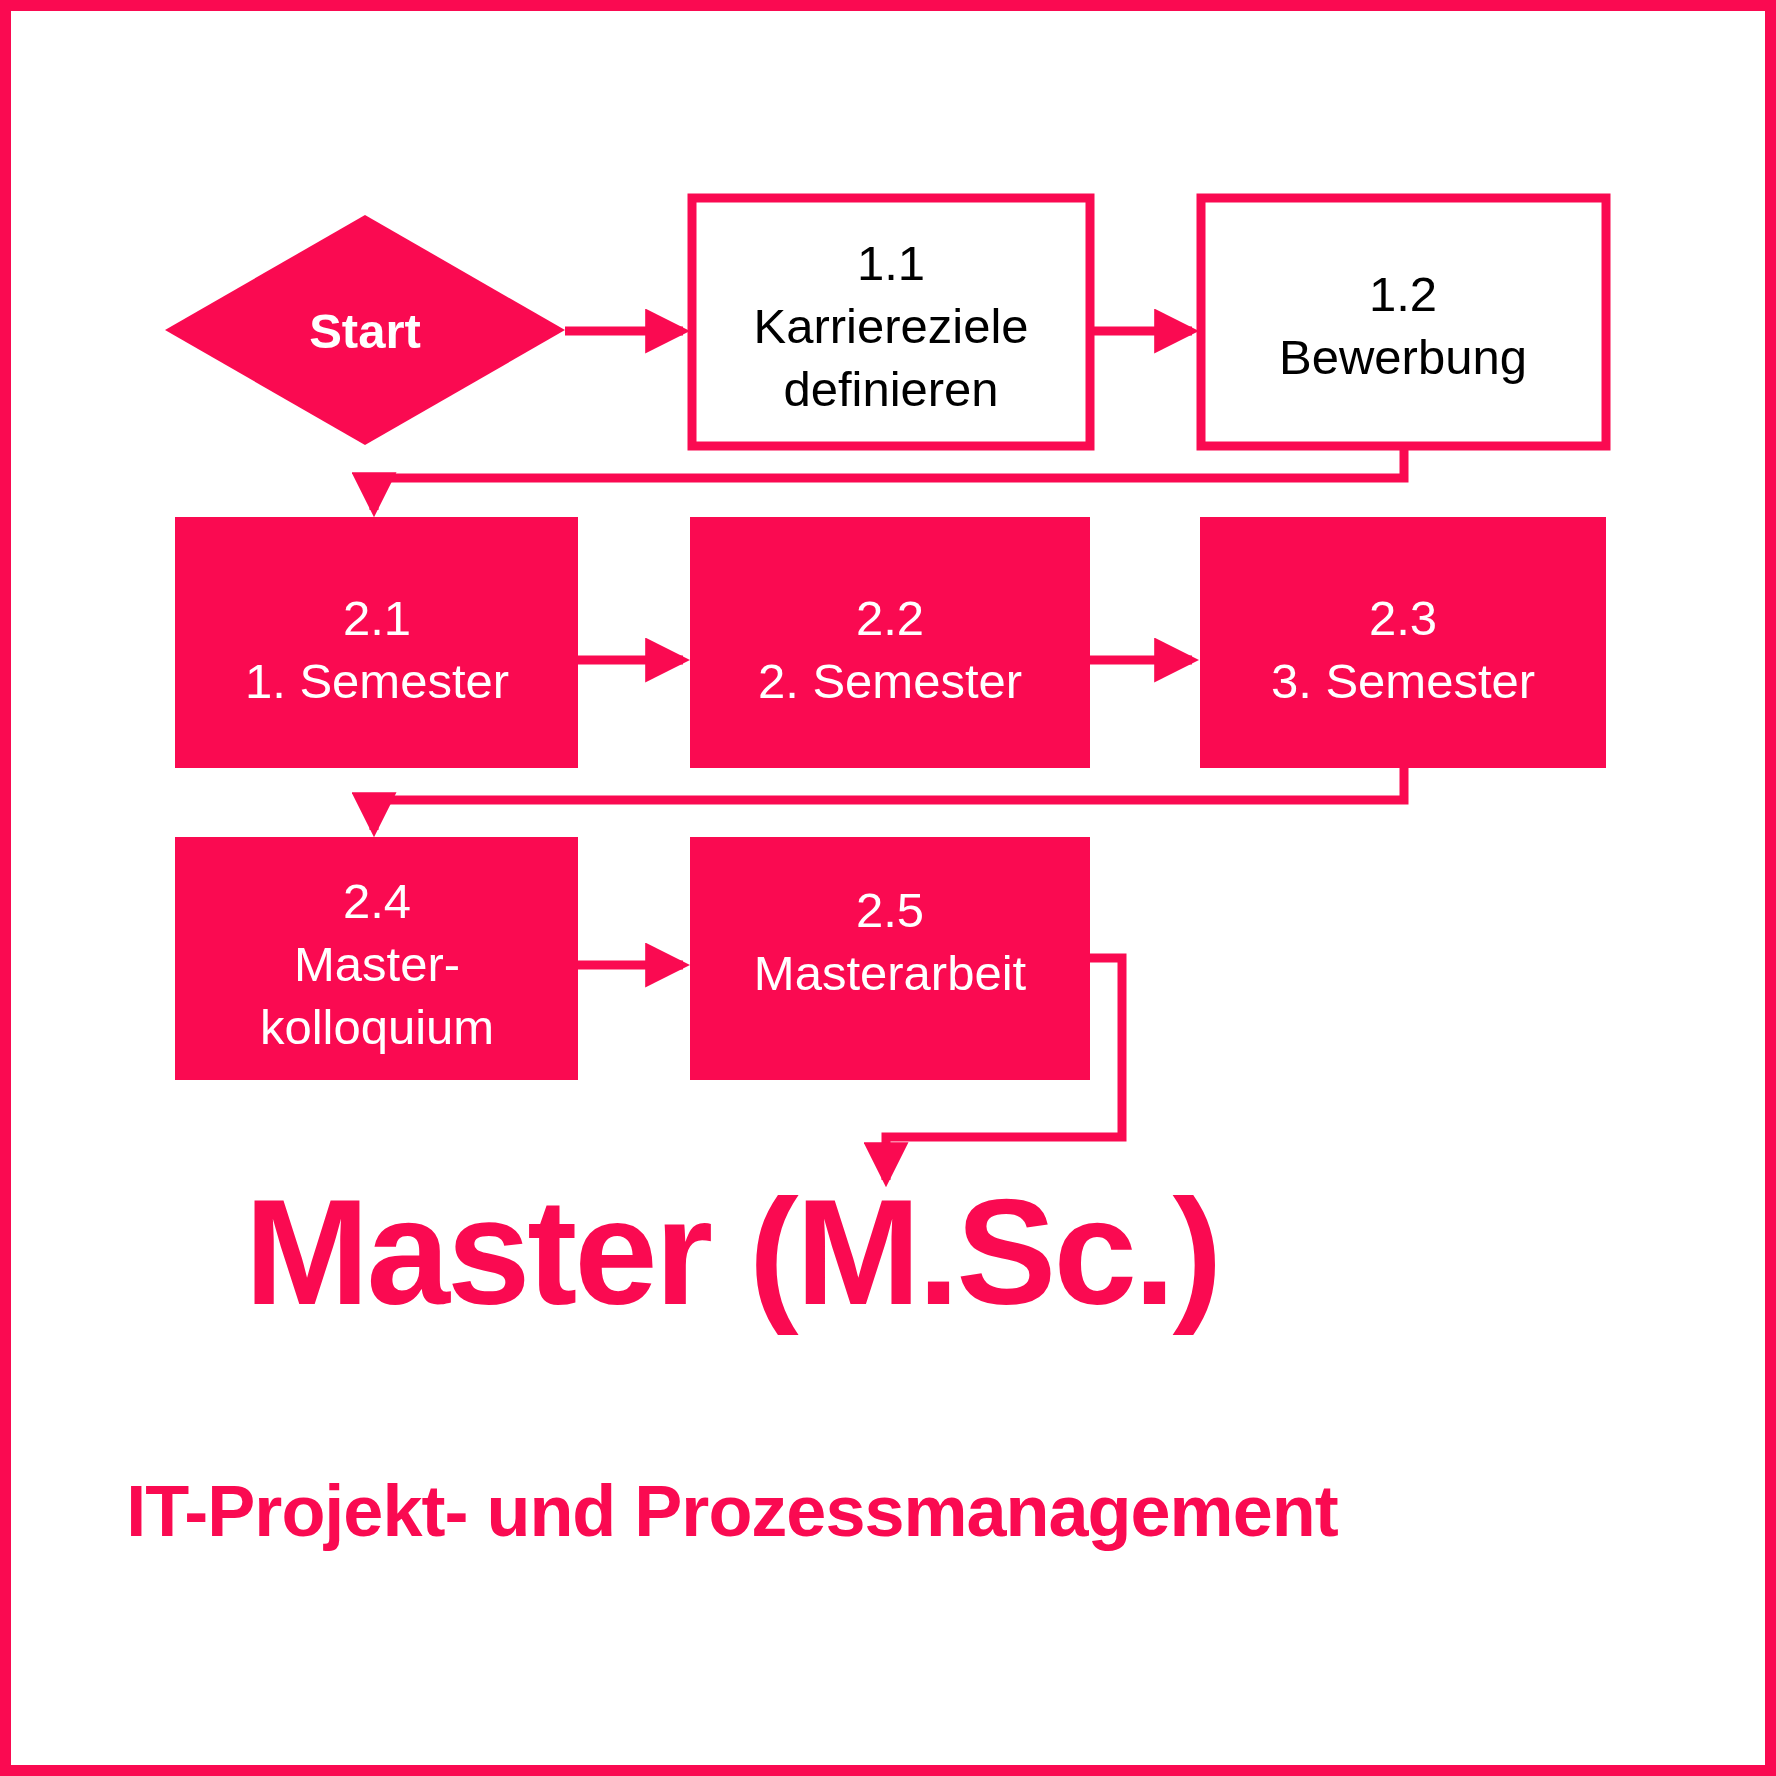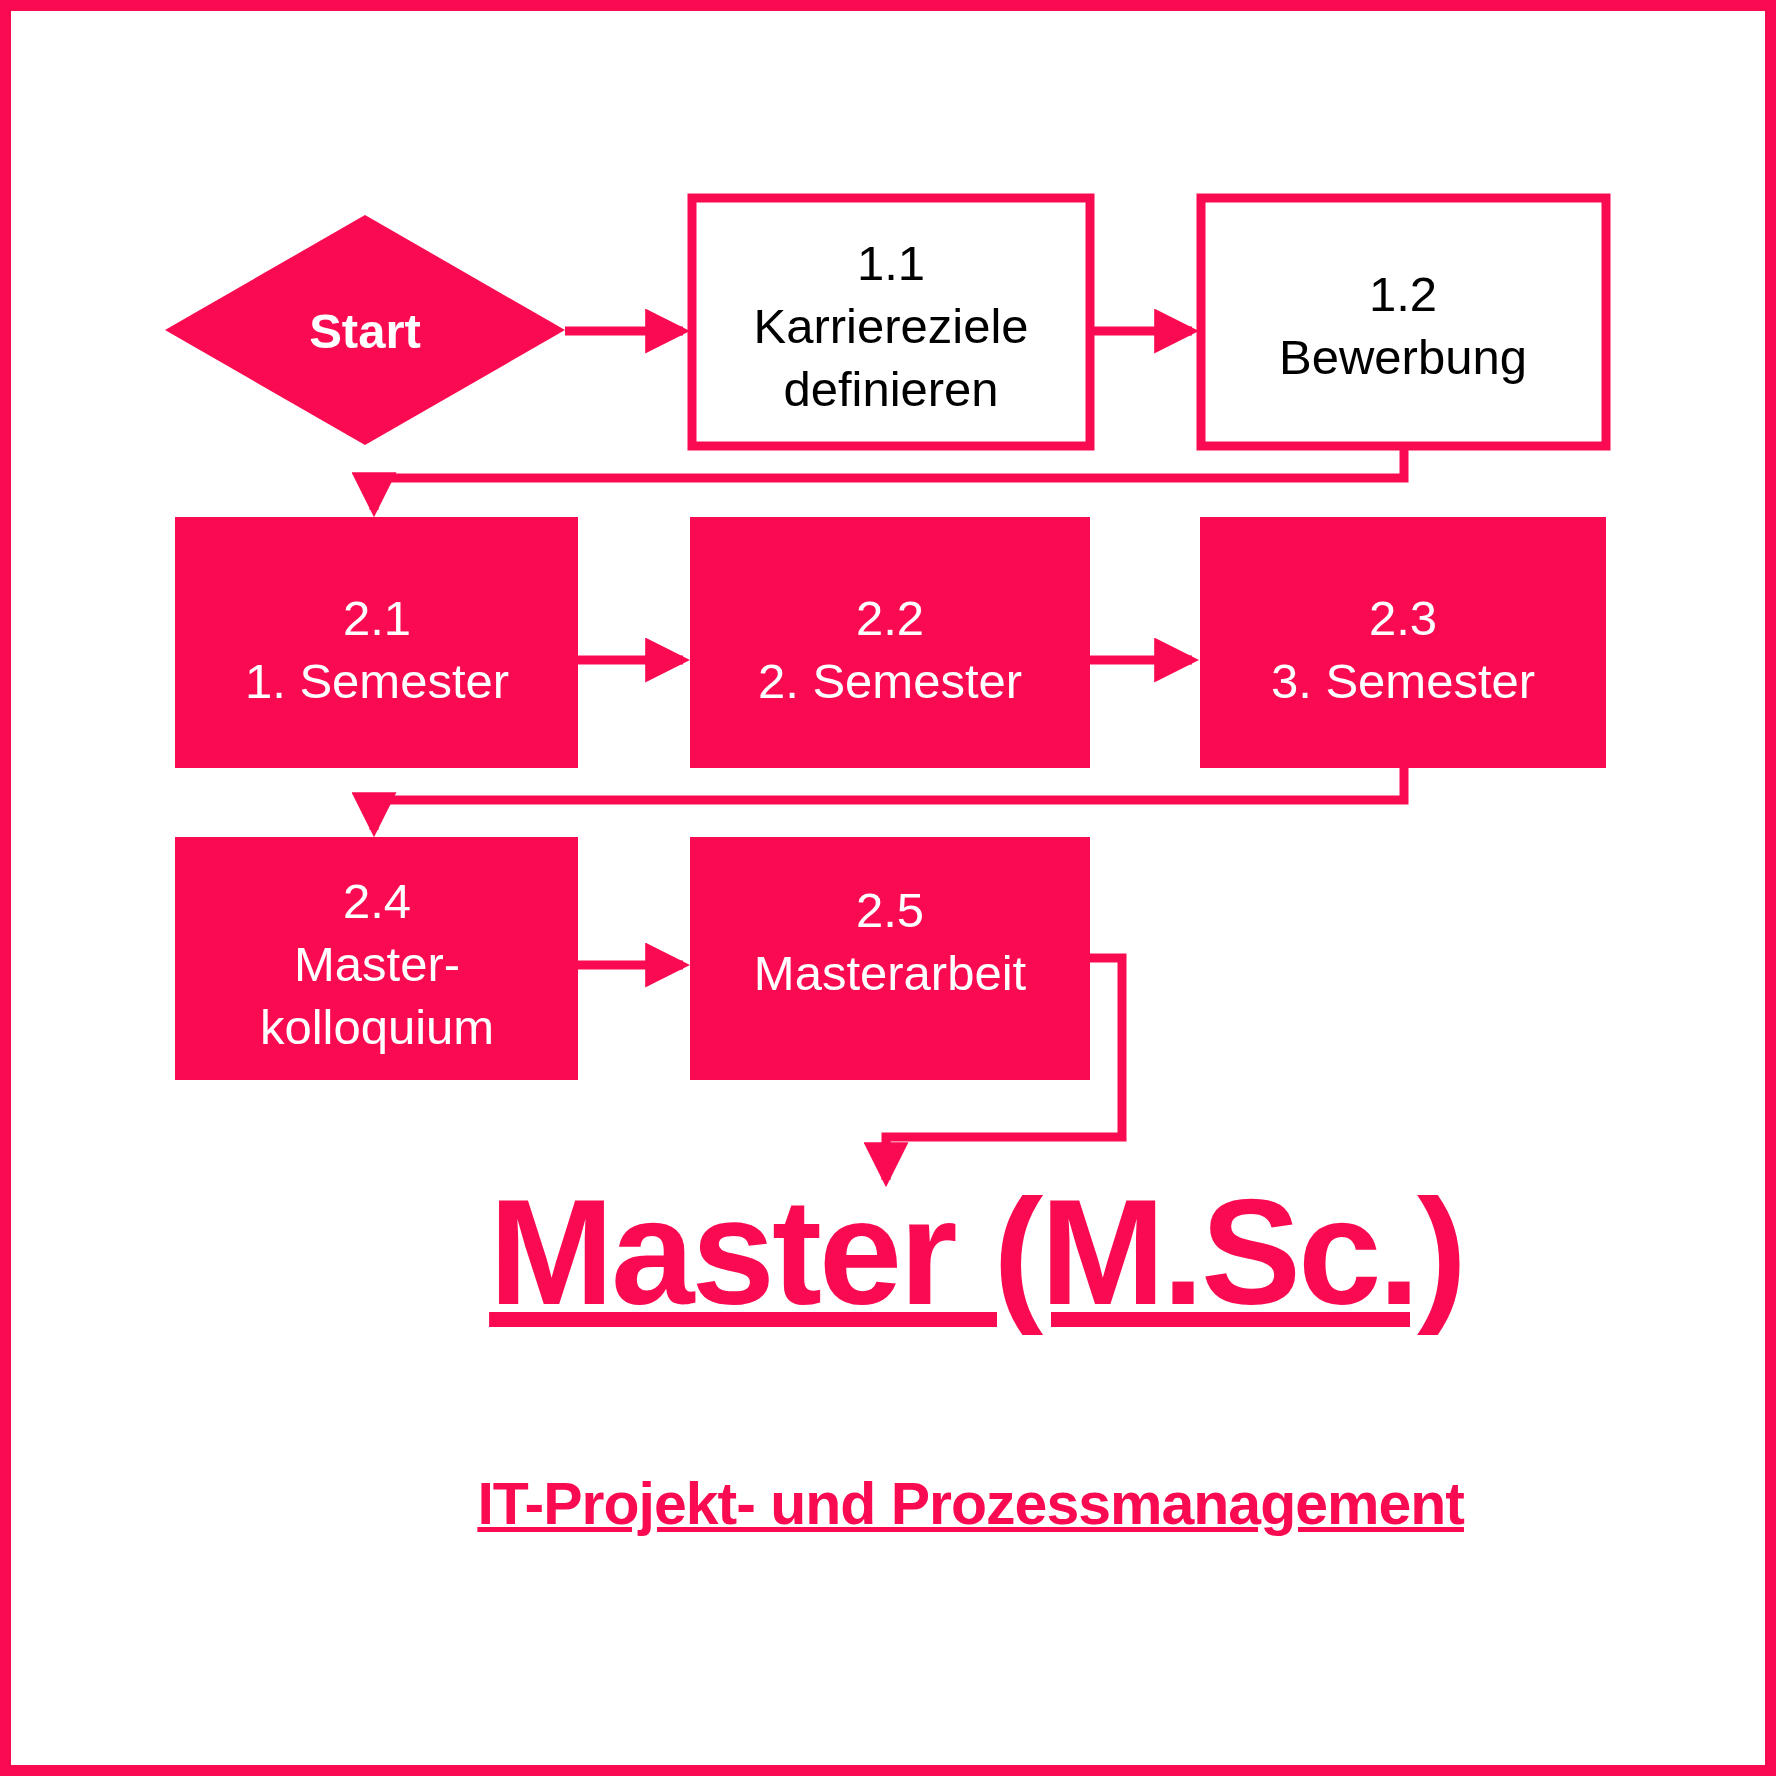--- a/index.html
+++ b/index.html
@@ -70,36 +70,35 @@
     fill: #ffffff;
     font-family: "Liberation Sans", sans-serif;
     font-size: 49px;
     font-weight: bold;
     text-anchor: middle;
   }
   .headline {
     position: absolute;
     left: 0;
     width: 1464px;
-    text-align: right;
+    text-align: center;
     color: #FA0A51;
     font-family: "Liberation Sans", sans-serif;
     font-weight: bold;
     white-space: nowrap;
-    text-decoration: underline;
   }
   #title-main {
     top: 1177px;
     font-size: 150px;
     letter-spacing: -3px;
     line-height: 1;
   }
   #title-sub {
     top: 1475px;
-    font-size: 59px;
+    font-size: 72px;
     letter-spacing: -1px;
     line-height: 1;
   }
 </style>
 </head>
 <body>
 
 <div id="stage">
 
   <svg id="flow" viewBox="0 0 1776 1776">

